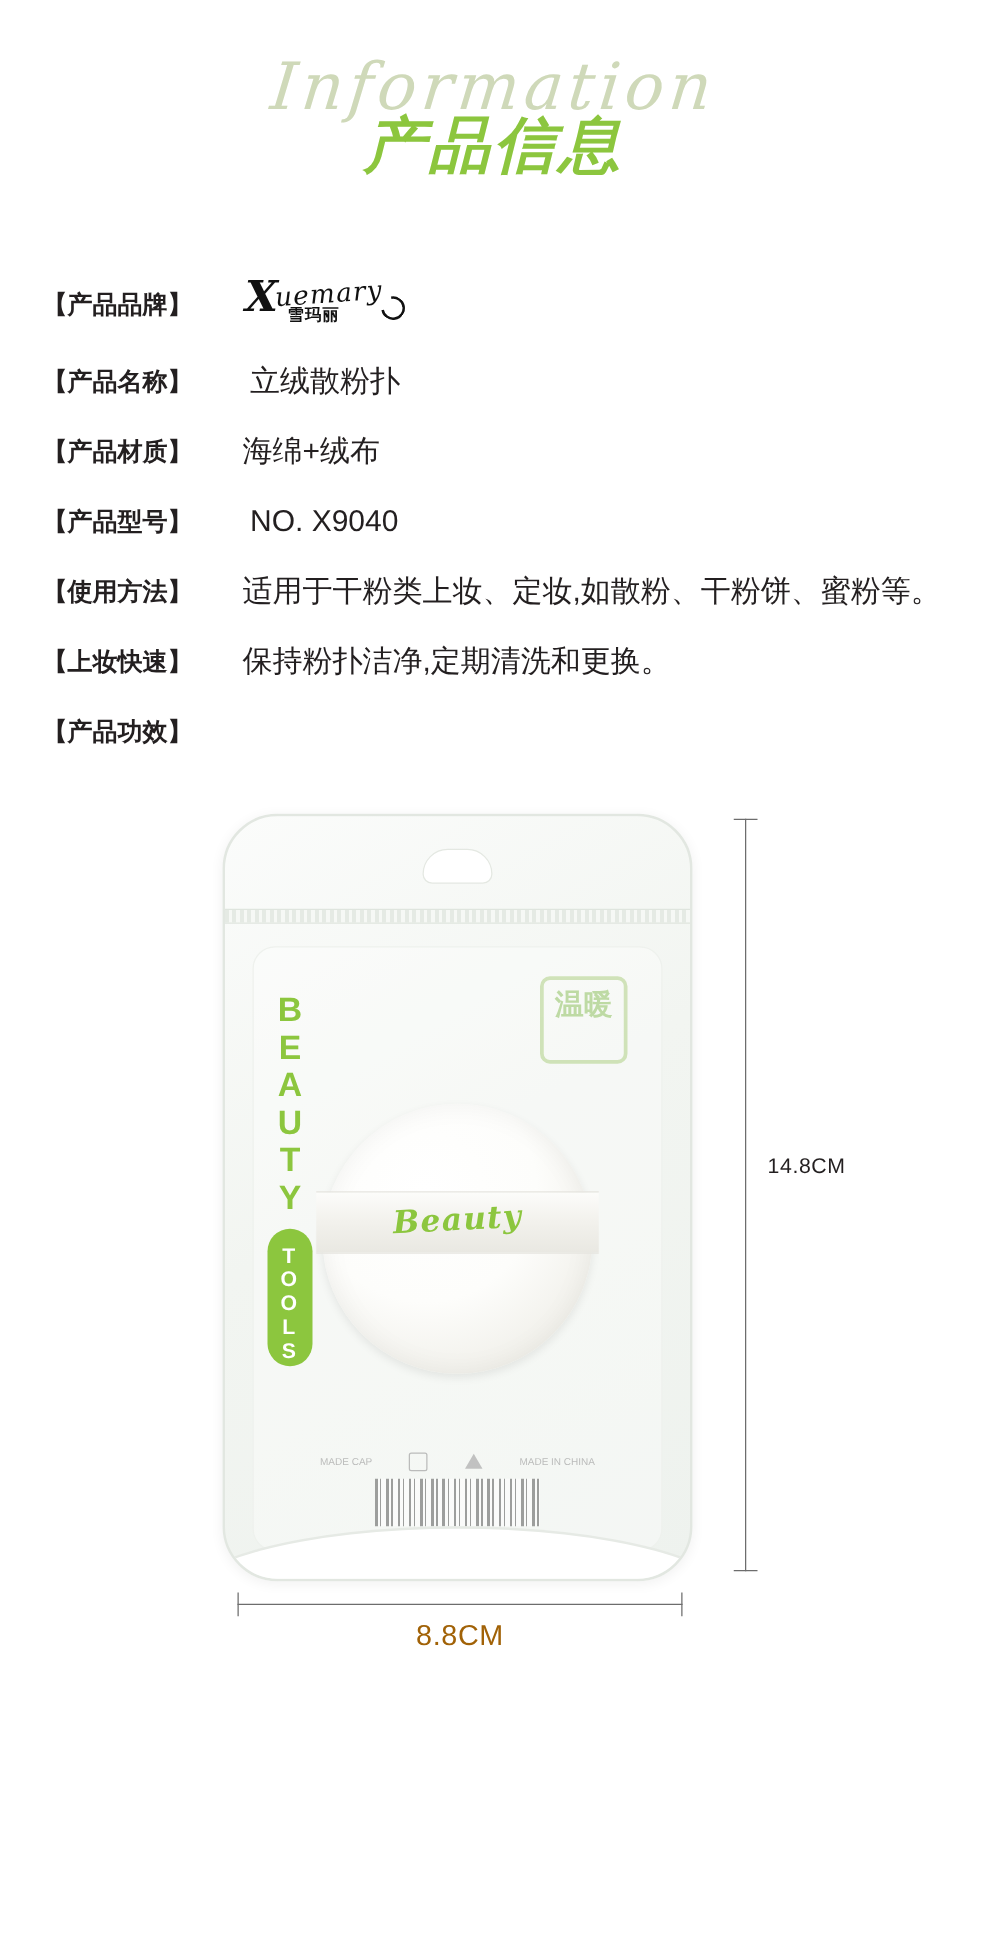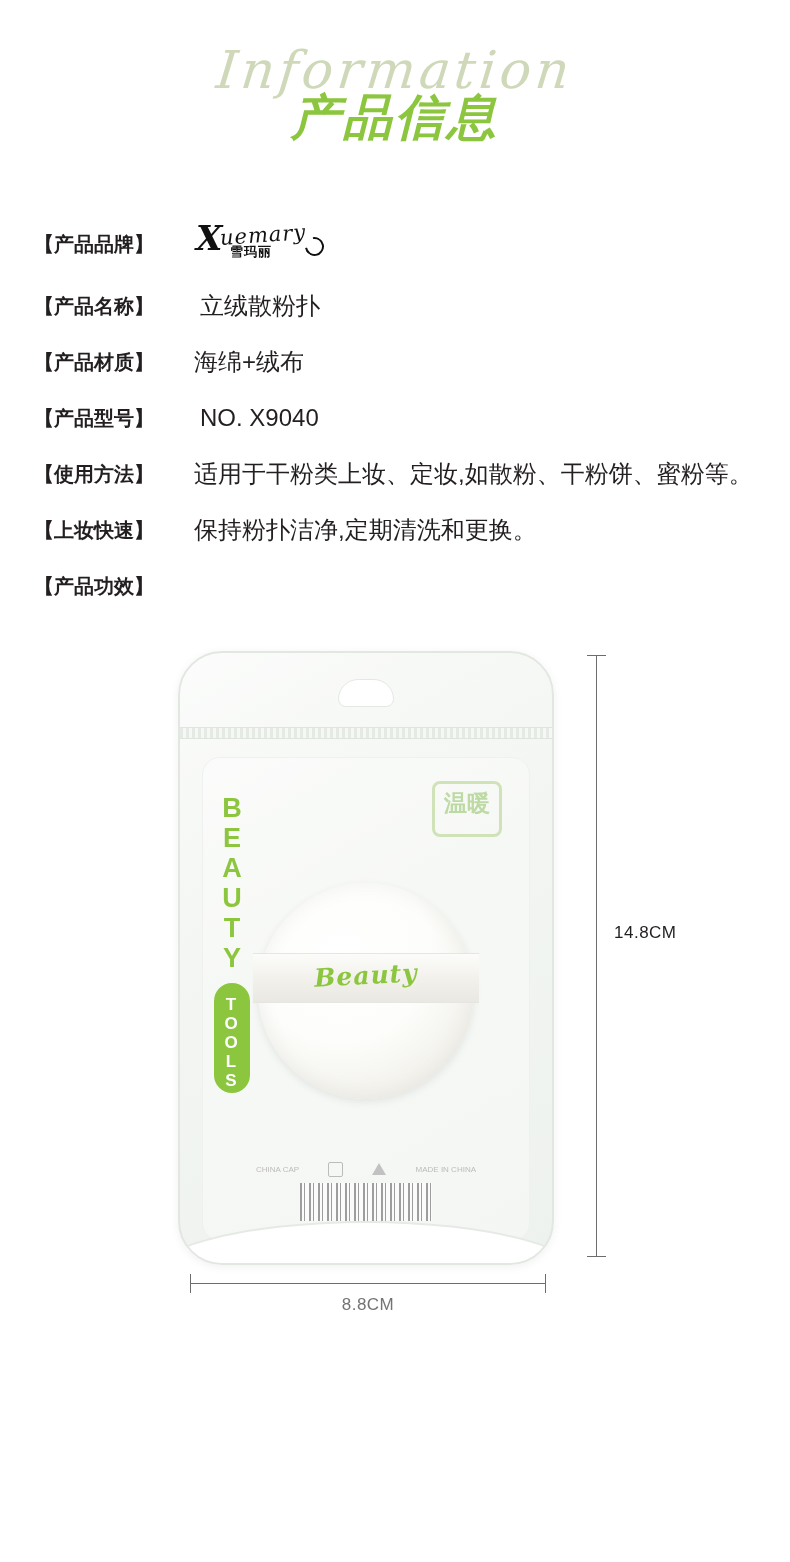--- a/index.html
+++ b/index.html
@@ -216,21 +216,21 @@
     padding-top: 12px;
     box-sizing: border-box;
   }
   .tools-pill span { display: block; }
 
   .stamp {
     position: absolute;
     right: 50px;
     top: 128px;
     width: 70px;
-    height: 56px;
+    height: 70px;
     border: 3px solid #c9dfae;
     border-radius: 8px;
     color: #b4d596;
     font-size: 23px;
     font-weight: bold;
     line-height: 30px;
     text-align: center;
     padding-top: 4px;
     box-sizing: border-box;
     opacity: 0.85;
@@ -363,22 +363,22 @@
     background: #6d6d6d;
   }
   .dim-h:before { left: 0; }
   .dim-h:after { right: 0; }
   .dim-h-label {
     position: absolute;
     left: 0;
     top: 664px;
     width: 736px;
     text-align: center;
-    font-size: 17px;
-    color: #737373;
+    font-size: 23px;
+    color: #a16207;
     letter-spacing: 0.5px;
   }
 </style>
 </head>
 <body>
 
 <div class="header">
   <div class="script-title">Information</div>
   <div class="cn-title">产品信息</div>
 </div>
@@ -450,21 +450,21 @@
       <span>S</span>
     </div>
 
     <div class="stamp">温暖</div>
 
     <div class="puff"></div>
     <div class="puff-band"></div>
     <div class="band-text">Beauty</div>
 
     <div class="tiny-marks">
-      <span>CHINA CAP</span>
+      <span>MADE CAP</span>
       <span class="sym"></span>
       <span class="sym tri"></span>
       <span>MADE IN CHINA</span>
     </div>
 
     <div class="barcode"></div>
     <div class="barcode-num">6 971234 567890</div>
   </div>
 
   <div class="dim-v"></div>

